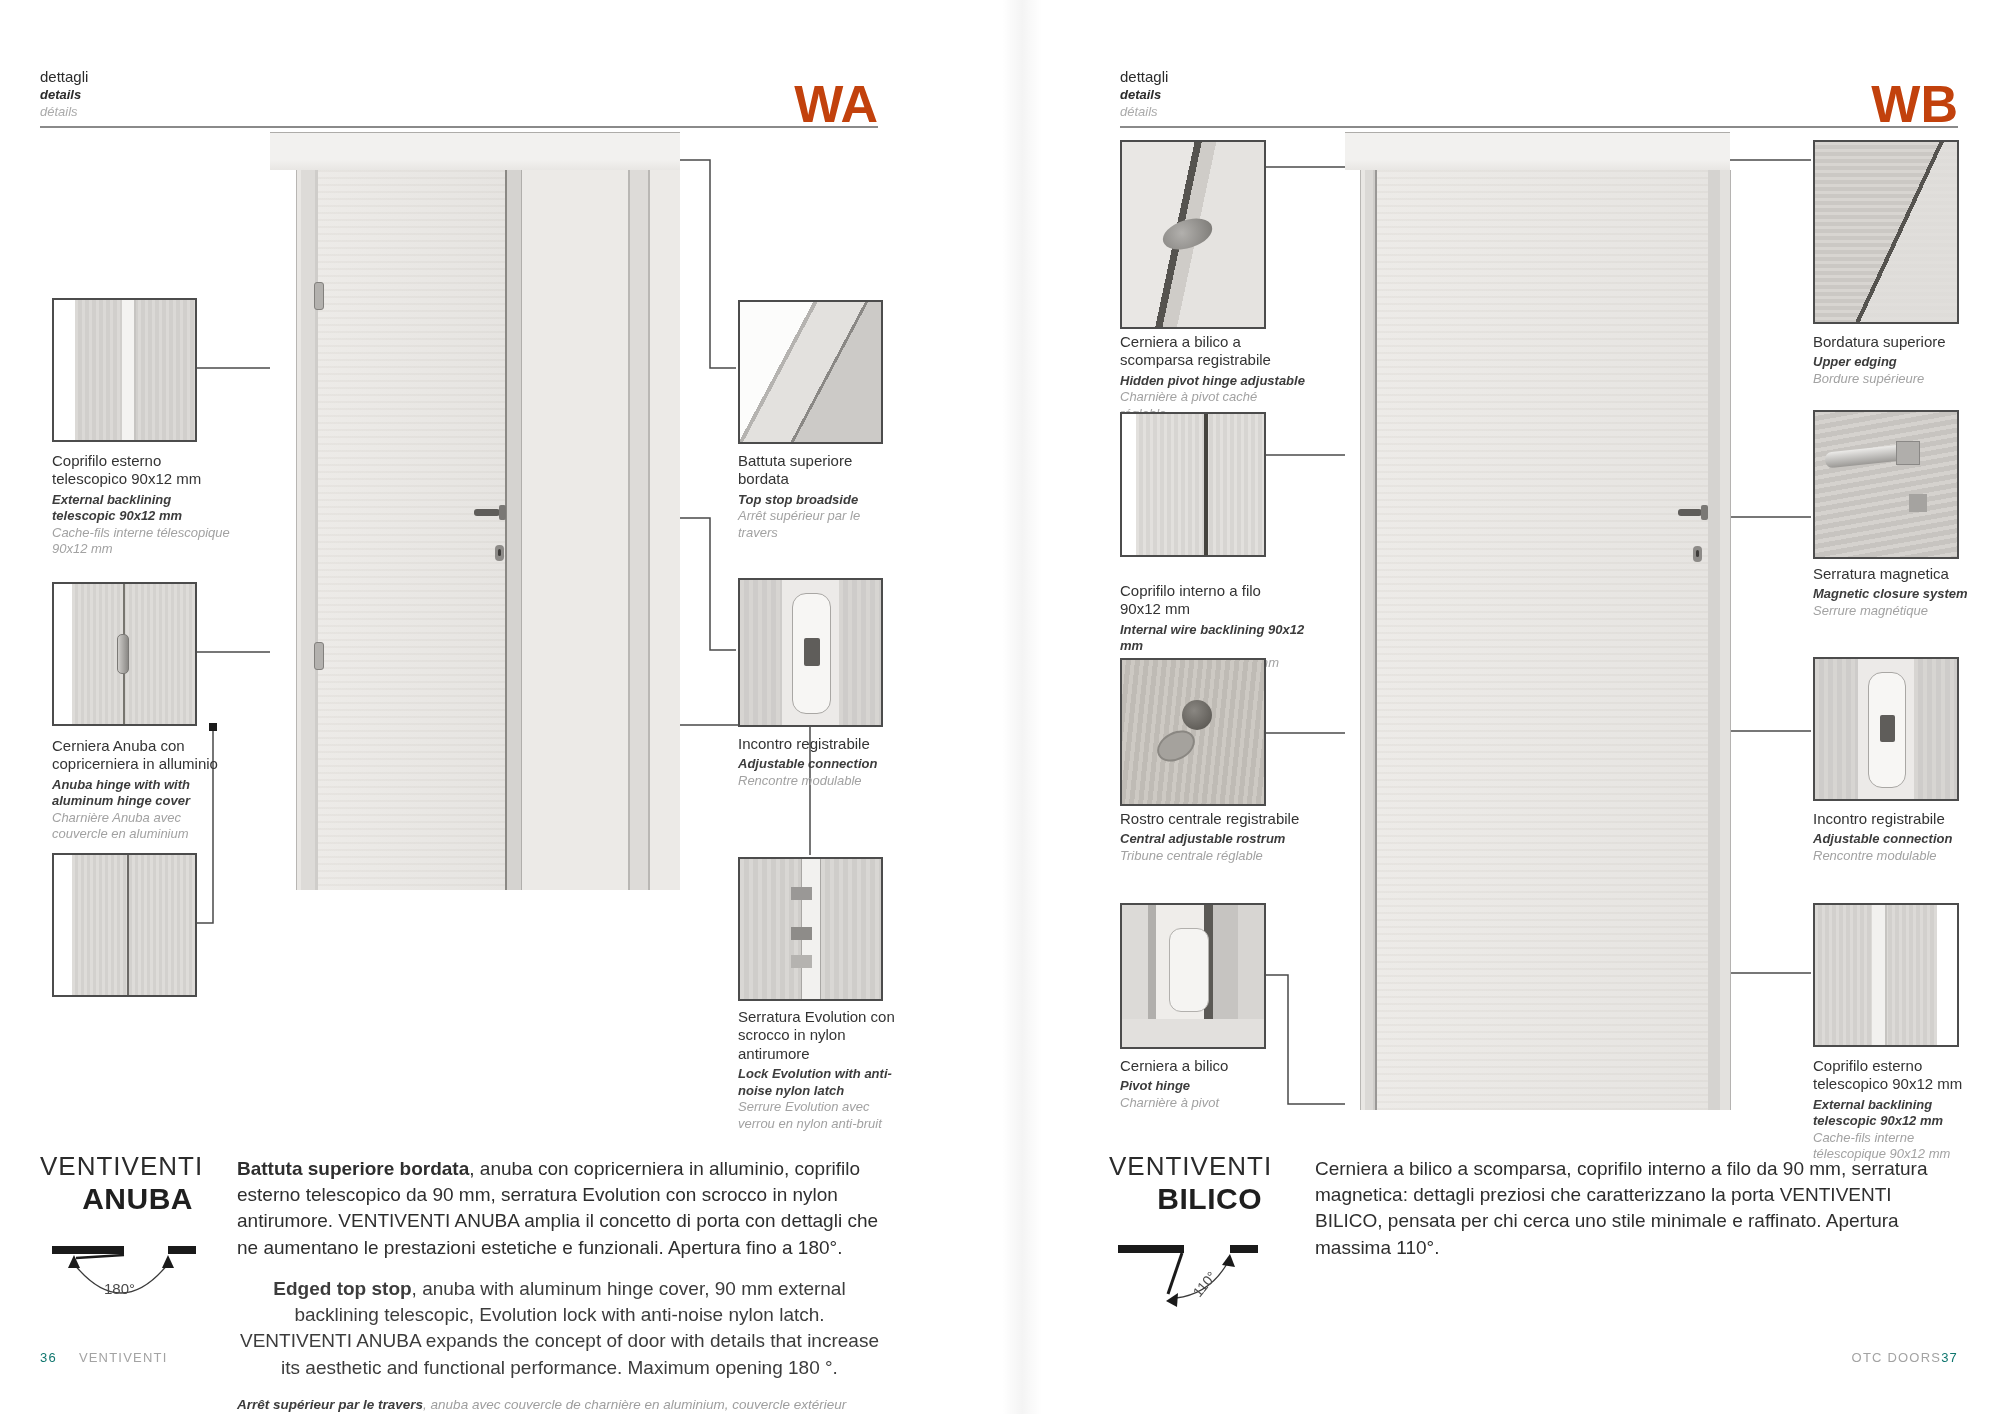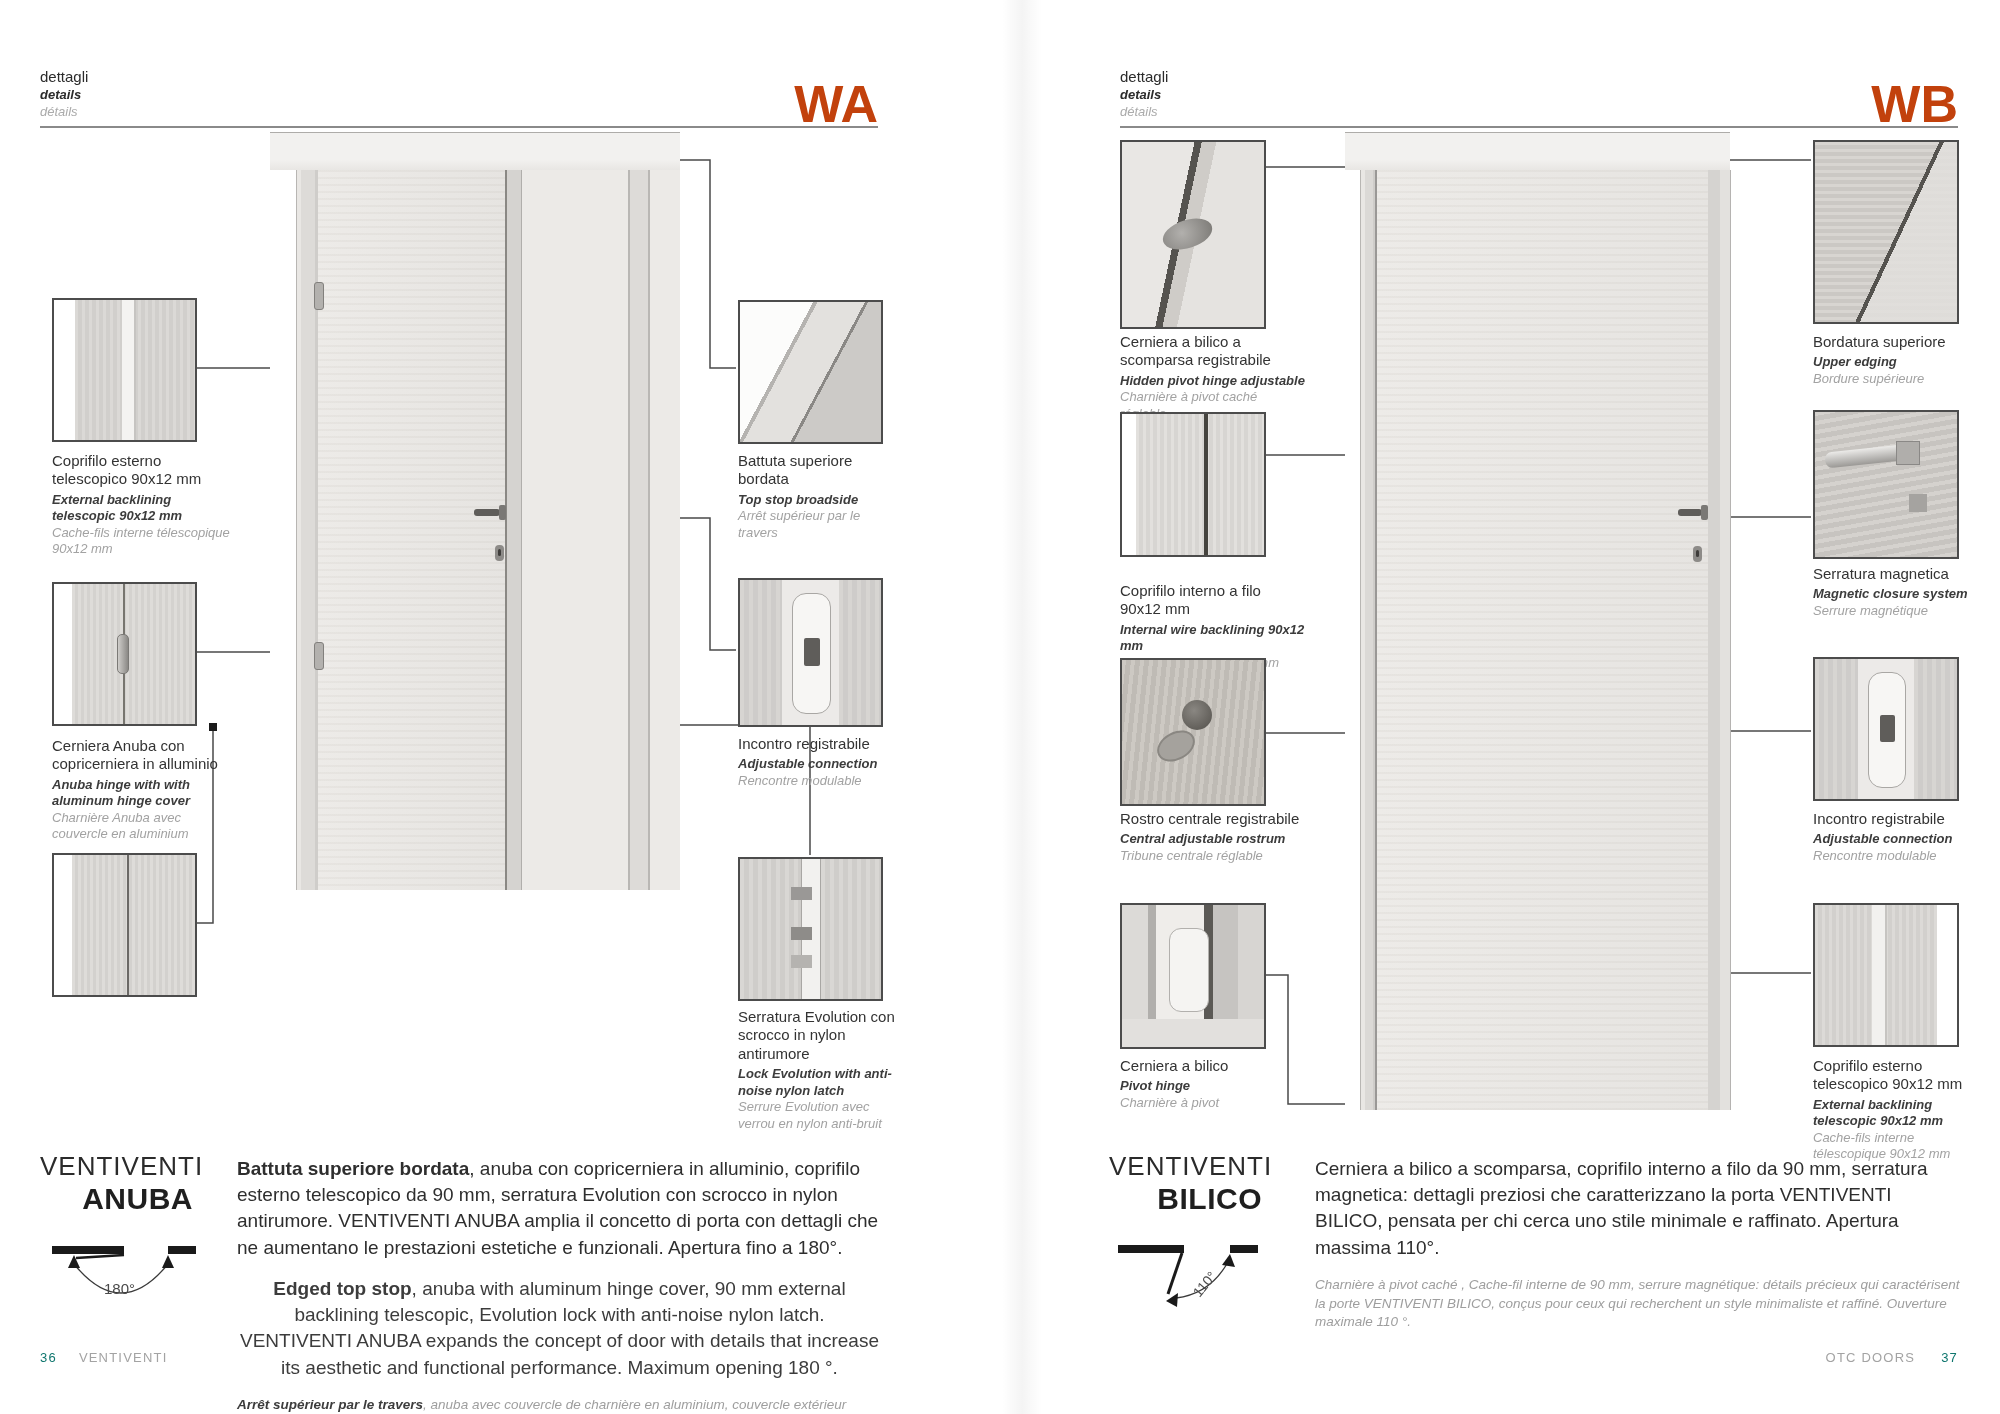--- a/index.html
+++ b/index.html
@@ -111,21 +111,21 @@
   .paras{position:absolute;width:645px;}
   .p-it{font-size:19px;line-height:1.38;color:#2e2e2e;margin:0 0 15px 0;}
   .p-en{font-size:19px;line-height:1.38;color:#3c3c3c;margin:0 0 15px 0;text-align:center;}
   .p-fr{font-size:13.5px;line-height:1.38;color:#9e9e9e;font-style:italic;margin:0;}
   .lead{font-weight:bold;}
   .p-fr .lead{color:#3c3c3c;}
 
   .footer{position:absolute;font-size:13px;color:#a3a3a3;letter-spacing:1.2px;}
   .footer .num{margin-right:22px;color:#0f766e;}
   .footer.right{text-align:right;}
-  .footer.right .num{margin-right:0;margin-left:26px;}
+  .footer.right .num{margin-right:0;}
 
   .diagram{position:absolute;}
   .diagram text{font-family:"Liberation Sans",sans-serif;}
 </style>
 </head>
 <body>
 
 <div class="sheet">
 
   <div class="gutter"></div>
@@ -336,20 +336,19 @@
     <rect x="118" y="7" width="28" height="8" fill="#1a1a1a"></rect>
     <line x1="70" y1="15" x2="56" y2="56" stroke="#1a1a1a" stroke-width="3"></line>
     <path d="M64 60 Q98 56 116 24" stroke="#3a3a3a" stroke-width="1.3" fill="none"></path>
     <polygon points="118,16 110,27 123,29" fill="#1a1a1a"></polygon>
     <polygon points="54,63 66,55 65,69" fill="#1a1a1a"></polygon>
     <text x="80" y="56" font-size="14" fill="#4a4a4a" transform="rotate(-50 88 50)">110°</text>
   </svg>
 
   <div class="paras" style="left:1315px;top:1156px;">
     <p class="p-it">Cerniera a bilico a scomparsa, coprifilo interno a filo da 90 mm, serratura magnetica: dettagli preziosi che caratterizzano la porta VENTIVENTI BILICO, pensata per chi cerca uno stile minimale e raffinato. Apertura massima 110°.</p>
-    <p class="p-fr">Charnière à pivot caché , Cache-fil interne de 90 mm, serrure magnétique: détails précieux qui caractérisent la porte VENTIVENTI BILICO, conçus pour ceux qui recherchent un style minimaliste et raffiné. Ouverture maximale 110 °.</p>
   </div>
 
   <div class="footer right" style="left:1600px;top:1350px;width:358px;">
     <span>OTC DOORS</span><span class="num">37</span>
   </div>
 
 </div>
 
 </body></html>

